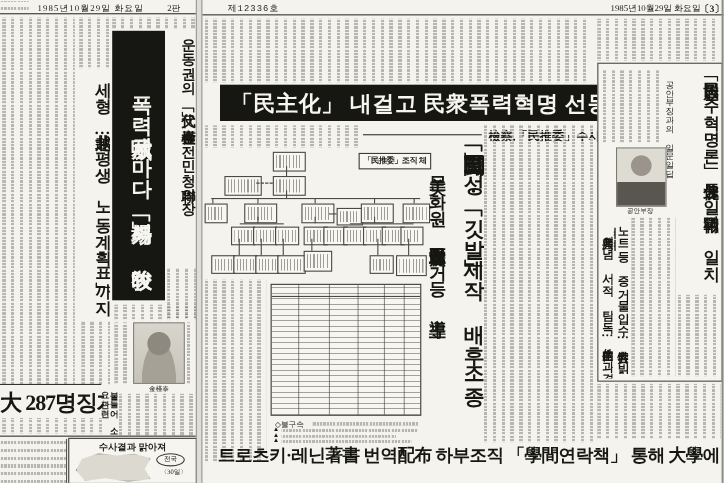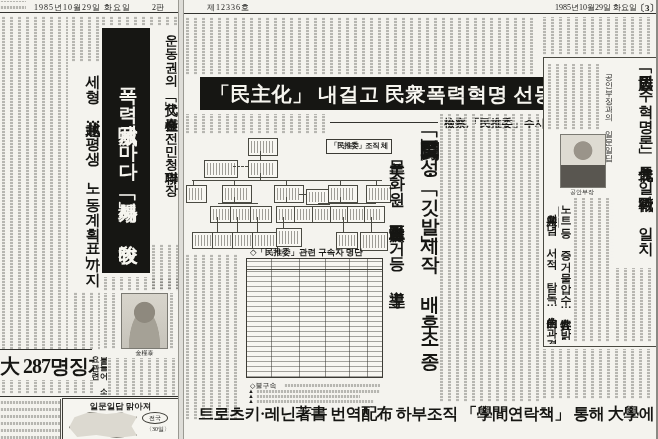--- a/index.html
+++ b/index.html
@@ -78,30 +78,30 @@
     <div class="abs" style="left:121px;top:349px;width:47px;font-size:6px;text-align:center;">金槿泰</div>
 
     <div class="rule" style="left:0;top:349px;width:92px;height:1px;"></div>
     <div class="abs hl" style="left:0;top:353px;width:94px;font-size:20px;letter-spacing:-1px;white-space:nowrap;overflow:hidden;">大 287명징계</div>
     <div class="abs v hl" style="left:92px;top:350px;width:15px;height:46px;font-size:8px;overflow:hidden;">붙들어 소요관련</div>
     <div class="sm-v" style="left:2px;top:380px;width:92px;height:14px;"></div>
 
     <div class="rule" style="left:0;top:396px;width:178px;height:1px;"></div>
     <div class="sm-h" style="left:0;top:399px;width:60px;height:40px;border-right:1px solid #3c3b35;"></div>
     <div class="weatherbox" style="left:62px;top:398px;width:115px;height:40px;">
-      <div class="abs" style="left:0;top:2px;width:115px;text-align:center;font-size:8.5px;font-weight:bold;">일문일답 맑아져</div>
+      <div class="abs" style="left:0;top:2px;width:115px;text-align:center;font-size:8.5px;font-weight:bold;">수사결과 맑아져</div>
       <div class="map" style="left:6px;top:13px;width:66px;height:24px;"></div>
       <div class="stamp" style="right:10px;top:13px;width:24px;height:10px;line-height:10px;">전국</div>
       <div class="abs" style="right:8px;top:26px;font-size:6px;">〈30일〉</div>
     </div>
   </div>
 
   <div class="page page-right">
 
-    <div class="abs" style="left:23px;top:2px;font-size:8px;letter-spacing:1px;">제12336호</div>
+    <div class="abs" style="left:23px;top:2px;font-size:8px;letter-spacing:1px;font-family:Liberation Mono, monospace;">제12336호</div>
     <div class="abs" style="left:371px;top:2px;font-size:8px;white-space:nowrap;">1985년10월29일 화요일</div>
     <div class="abs" style="left:452px;top:2px;font-size:9px;font-weight:bold;">〔3〕</div>
     <div class="rule" style="left:0;top:13px;width:474px;height:1px;"></div>
 
     <div class="sm-v" style="left:2px;top:17px;width:352px;height:58px;"></div>
     <div class="sm-v" style="left:359px;top:17px;width:111px;height:38px;"></div>
 
     <div class="abs blackbox" style="left:16px;top:77px;width:346px;height:33px;">
       <div style="padding:4px 0 0 10px;font-size:20px;font-weight:bold;letter-spacing:0.5px;white-space:nowrap;overflow:hidden;">「民主化」 내걸고 民衆폭력혁명 선동</div>
     </div>
@@ -158,21 +158,20 @@
       <div class="node" style="left:174px;top:96px;width:22px;height:13px;"></div>
     </div>
     <div class="abs" style="left:142px;top:139px;width:64px;height:13px;border:1px solid #3c3b35;background:#f7f6f1;
                 font-size:7.5px;font-weight:bold;text-align:center;line-height:12px;letter-spacing:-0.5px;overflow:hidden;">「民推委」조직 체계도</div>
 
     <div class="abs v hl" style="left:222px;top:126px;width:34px;height:276px;font-size:19px;overflow:hidden;">「三民鬪」결성·「깃발」제작 배후조종</div>
     <div class="abs v hl" style="left:200px;top:148px;width:21px;height:272px;font-size:16px;overflow:hidden;">美문화원·民正黨舍점거등 主導</div>
 
     <div class="sm-v" style="left:2px;top:254px;width:56px;height:166px;"></div>
 
-    <div class="abs hl" style="left:66px;top:247px;font-size:8.5px;white-space:nowrap;">◇「民推委」관련 구속자 명단</div>
     <div class="tbl" style="left:62px;top:258px;width:135px;height:118px;">
       <div class="ln" style="left:0;top:10px;width:135px;height:1px;"></div>
       <div class="colline" style="left:24px;"></div>
       <div class="colline" style="left:52px;"></div>
       <div class="colline" style="left:78px;"></div>
       <div class="colline" style="left:102px;"></div>
       <div class="colline" style="left:120px;"></div>
     </div>
 
     <div class="abs" style="left:66px;top:381px;font-size:7px;">◇불구속</div>

